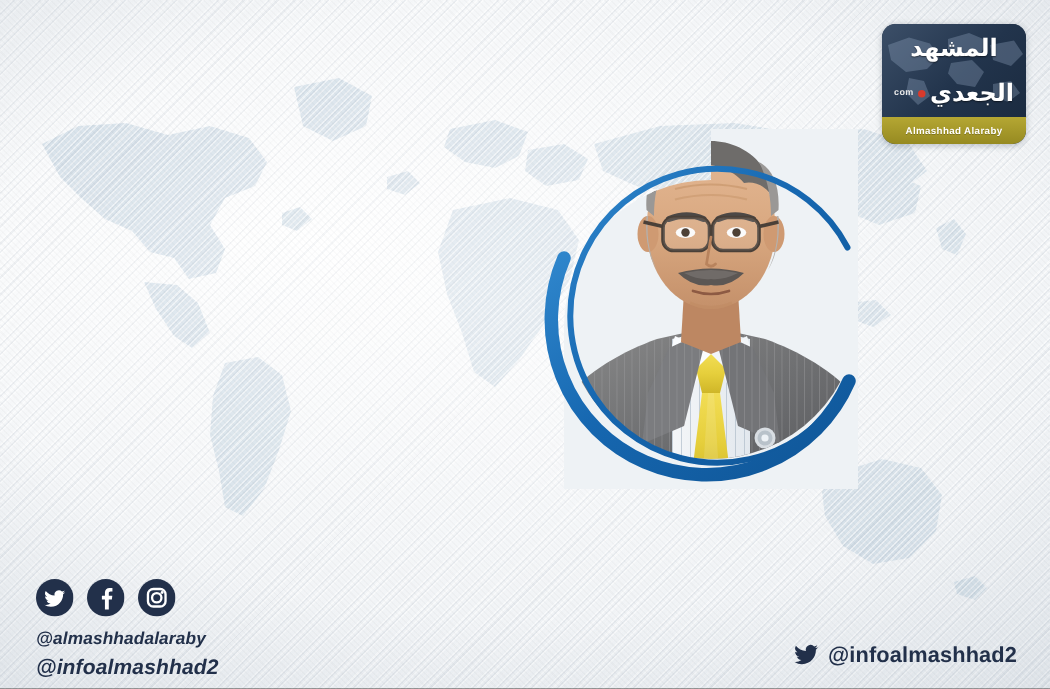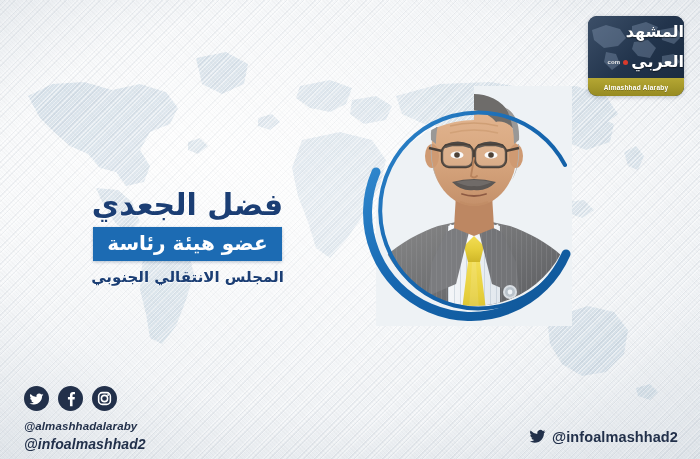--- a/index.html
+++ b/index.html
@@ -55,21 +55,21 @@
   .logo-top {
     position:relative;
     height:62px;
     background:linear-gradient(135deg,#3c4f68 0%, #22344c 55%, #1b2b40 100%);
     overflow:hidden;
   }
   .logo-map { position:absolute; inset:0; opacity:.30; }
   .logo-ar {
     position:absolute; inset:0;
     display:flex; flex-direction:column;
-    align-items:flex-start; justify-content:center;
+    align-items:center; justify-content:center;
     gap:14px;
     direction:rtl;
   }
   .logo-ar-line1 {
     color:#ffffff; font-weight:bold;
     font-size:16px; line-height:16px;
     letter-spacing:-.4px;
     text-shadow:0 1px 1px rgba(0,0,0,.5);
     font-family:"DejaVu Sans", sans-serif;
   }
@@ -237,21 +237,21 @@
           <path d="M18 36 L28 38 L32 48 L24 54 L16 46 Z"></path>
           <path d="M44 10 L58 6 L70 11 L66 20 L52 22 L44 17 Z"></path>
           <path d="M46 26 L60 24 L68 32 L62 42 L50 40 L44 33 Z"></path>
           <path d="M72 14 L88 11 L94 20 L86 28 L74 24 Z"></path>
           <path d="M74 40 L86 38 L92 46 L84 52 L74 48 Z"></path>
         </g>
       </svg>
       <div class="logo-ar">
         <div class="logo-ar-line1">المشهد</div>
         <div class="logo-ar-line2">
-          <span class="ar2">العربي</span>
+          <span class="ar2">الجعدي</span>
           <span class="logo-dot"></span>
           <span class="logo-com">com</span>
         </div>
       </div>
     </div>
     <div class="logo-bottom">
       <span>Almashhad Alaraby</span>
     </div>
   </div>
 
@@ -381,25 +381,20 @@
           <stop offset="100%" stop-color="#0f5596"></stop>
         </linearGradient>
       </defs>
 
       <path d="M 213 79 A 98 98 0 1 0 214 168" fill="none" stroke="url(#ringG)" stroke-width="4" stroke-linecap="round"></path>
 
       <path d="M 24 86 A 98 98 0 0 0 214 168" fill="none" stroke="url(#ringG)" stroke-width="9" stroke-linecap="round"></path>
     </svg>
   </div>
 
-  <div id="textblock">
-    <div id="person-name">فضل الجعدي</div>
-    <div id="role-badge">عضو هيئة رئاسة</div>
-    <div id="org-name">المجلس الانتقالي الجنوبي</div>
-  </div>
 
   <div id="social-left">
     <div id="social-icons">
 
       <svg class="sicon" viewBox="0 0 32 32" aria-hidden="true">
         <circle cx="16" cy="16" r="16" fill="#22304a"></circle>
         <path fill="#ffffff" d="M25 11.3c-.66.3-1.37.5-2.12.59.76-.46 1.35-1.18 1.62-2.04-.71.42-1.5.73-2.34.9a3.69 3.69 0 0 0-6.28 3.36 10.46 10.46 0 0 1-7.6-3.85 3.69 3.69 0 0 0 1.14 4.92c-.6-.02-1.17-.19-1.67-.46v.05a3.69 3.69 0 0 0 2.96 3.62c-.54.15-1.11.17-1.66.06a3.69 3.69 0 0 0 3.44 2.56A7.4 7.4 0 0 1 7 22.05a10.43 10.43 0 0 0 5.65 1.66c6.78 0 10.49-5.62 10.49-10.49v-.48A7.5 7.5 0 0 0 25 11.3z"></path>
       </svg>
 
       <svg class="sicon" viewBox="0 0 32 32" aria-hidden="true">

